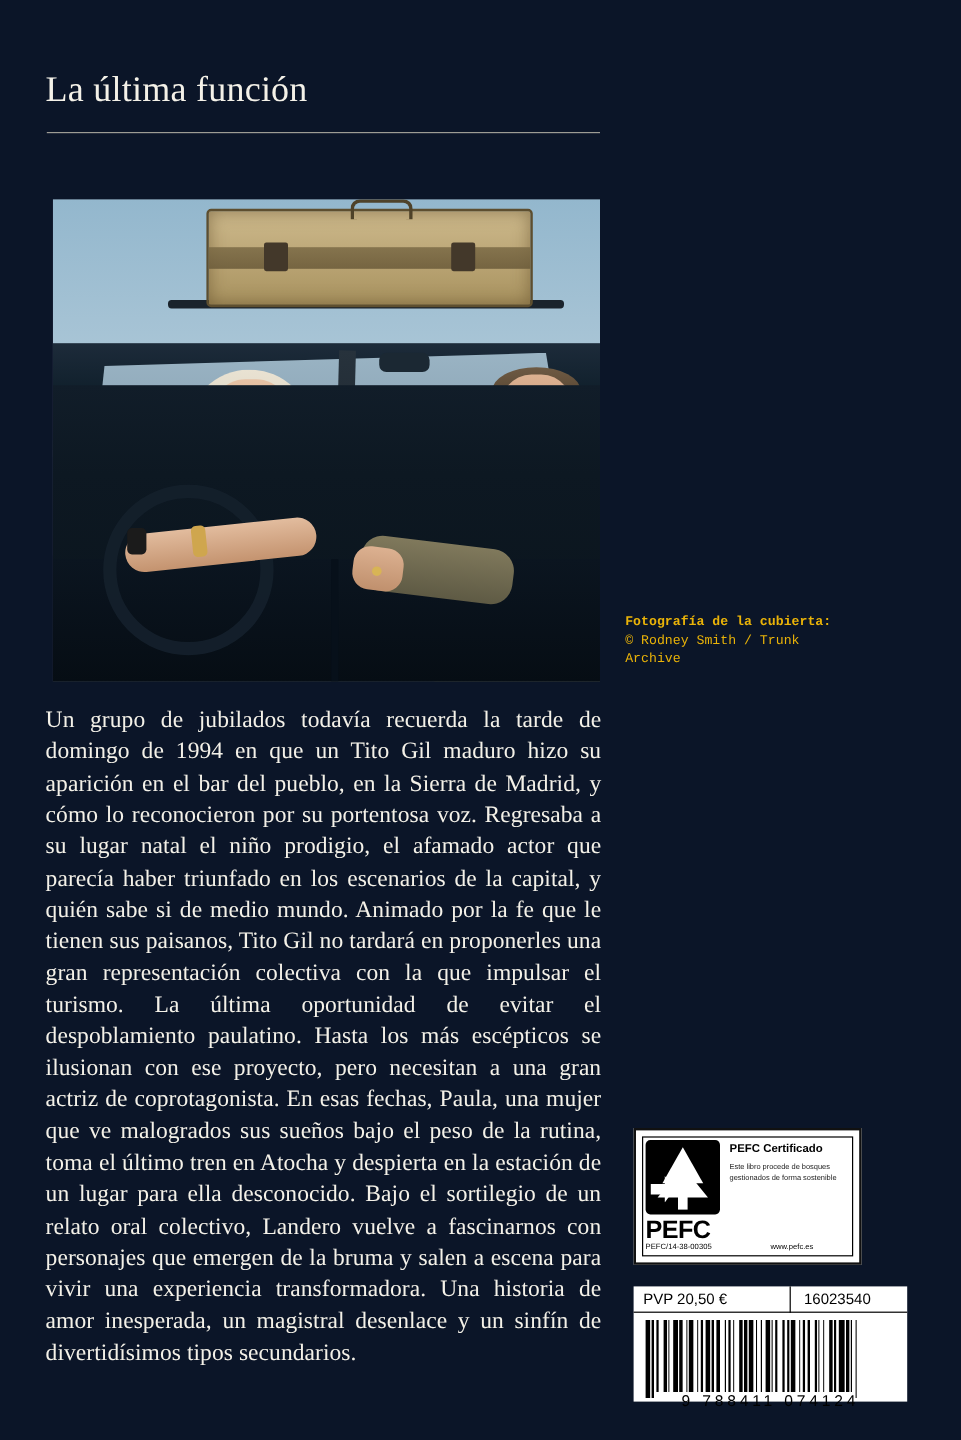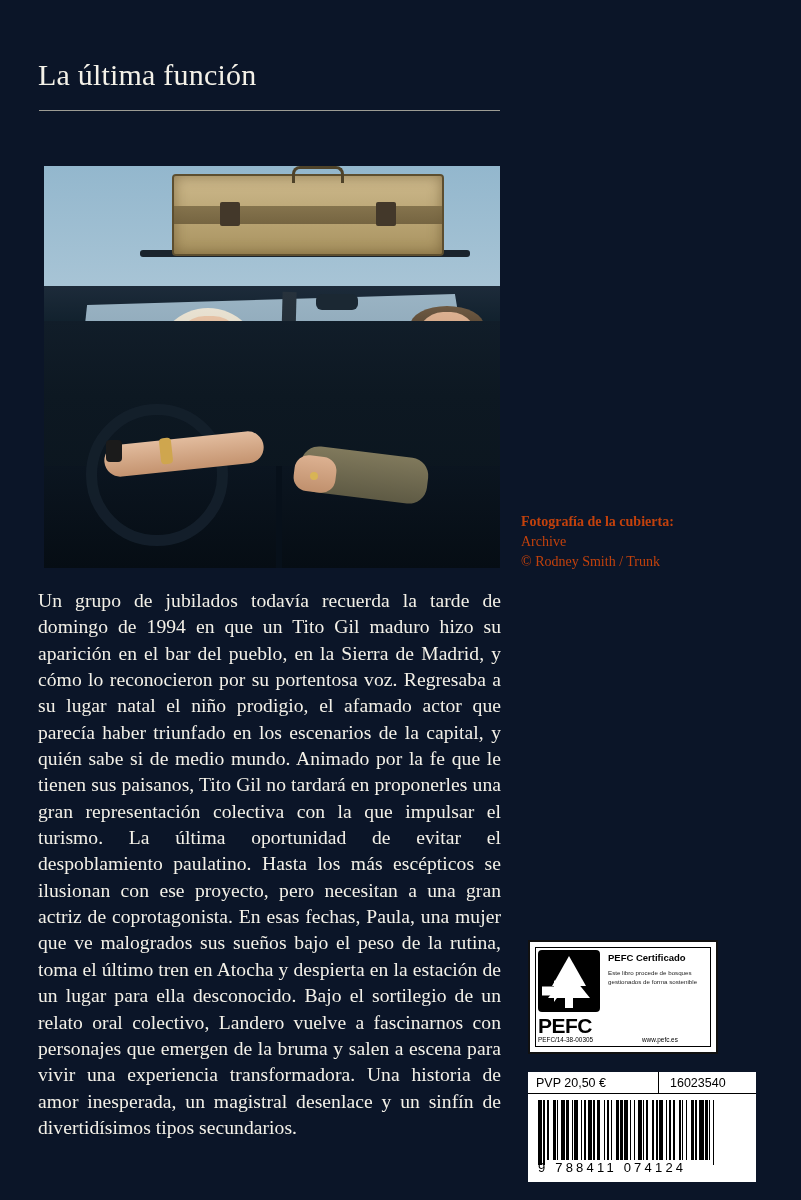--- a/index.html
+++ b/index.html
@@ -264,24 +264,24 @@
     background: #1b2833;
     border-radius: 6px;
   }
 
   
   .credit {
     position: absolute;
     left: 521px;
     top: 512px;
     width: 232px;
-    font-size: 14px;
+    font-size: 11px;
     line-height: 1.42;
-    color: #c2410c;
-    font-family: Liberation Serif, serif;
+    color: #eab308;
+    font-family: Liberation Mono, monospace;
   }
   .credit .bold { font-weight: 700; }
 
   
   .blurb {
     position: absolute;
     left: 38px;
     top: 588px;
     width: 463px;
     font-size: 19.6px;
@@ -397,21 +397,21 @@
     font-family: "Liberation Sans", sans-serif;
     font-size: 6.4px;
   }
 
   
   .barcode-block {
     position: absolute;
     left: 528px;
     top: 1072px;
     width: 228px;
-    height: 110px;
+    height: 96px;
     background: #ffffff;
     color: #000;
   }
   .barcode-head {
     position: absolute;
     left: 0; top: 0;
     width: 100%;
     height: 22px;
     border-bottom: 1px solid #000;
     box-sizing: border-box;
@@ -451,20 +451,21 @@
     height: 100%;
   }
   .barcode-digits {
     position: absolute;
     left: 10px;
     top: 88px;
     width: 208px;
     font-family: "Liberation Sans", sans-serif;
     font-size: 13px;
     letter-spacing: 3.2px;
+    text-align: center;
   }
 </style>
 </head>
 <body>
 
 <div class="page">
 
   <div class="title">La última función</div>
   <div class="title-rule"></div>
 
@@ -510,22 +511,22 @@
     <div class="watch"></div>
     <div class="bracelet"></div>
 
     <div class="man-arm"></div>
     <div class="man-hand"></div>
     <div class="ring"></div>
   </div>
 
   <div class="credit">
     <div class="bold">Fotografía de la cubierta:</div>
+    <div>© Rodney Smith / Trunk</div>
     <div>Archive</div>
-    <div>© Rodney Smith / Trunk</div>
   </div>
 
   <div class="blurb">
     <p>Un grupo de jubilados todavía recuerda la tarde de domingo de 1994 en que un Tito Gil maduro hizo su aparición en el bar del pueblo, en la Sierra de Madrid, y cómo lo reconocieron por su portentosa voz. Regresaba a su lugar natal el niño prodigio, el afamado actor que parecía haber triunfado en los escenarios de la capital, y quién sabe si de medio mundo. Animado por la fe que le tienen sus paisanos, Tito Gil no tardará en proponerles una gran representación colectiva con la que impulsar el turismo. La última oportunidad de evitar el despoblamiento paulatino. Hasta los más escépticos se ilusionan con ese proyecto, pero necesitan a una gran actriz de coprotagonista. En esas fechas, Paula, una mujer que ve malogrados sus sueños bajo el peso de la rutina, toma el último tren en Atocha y despierta en la estación de un lugar para ella desconocido. Bajo el sortilegio de un relato oral colectivo, Landero vuelve a fascinarnos con personajes que emergen de la bruma y salen a escena para vivir una experiencia transformadora. Una historia de amor inesperada, un magistral desenlace y un sinfín de divertidísimos tipos secundarios.</p>
   </div>
 
   <div class="pefc">
     <div class="inner"></div>
     <div class="tree-box">
       <div class="tree"></div>

